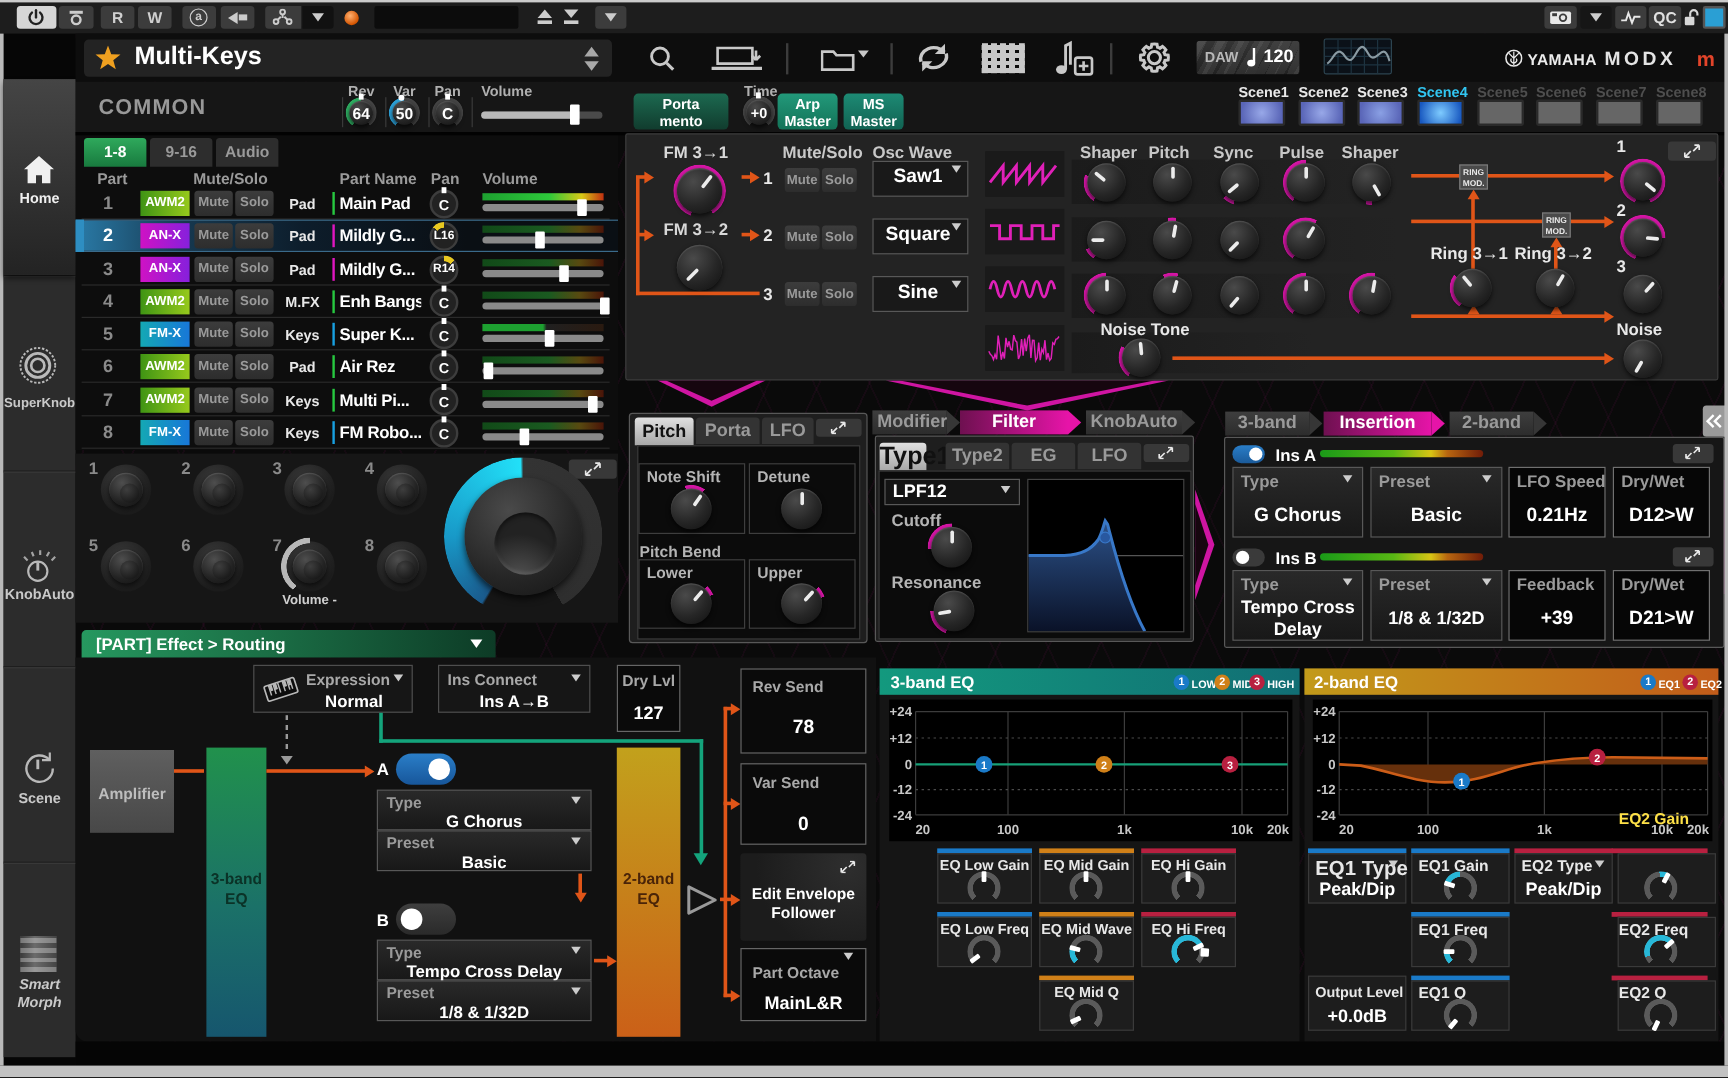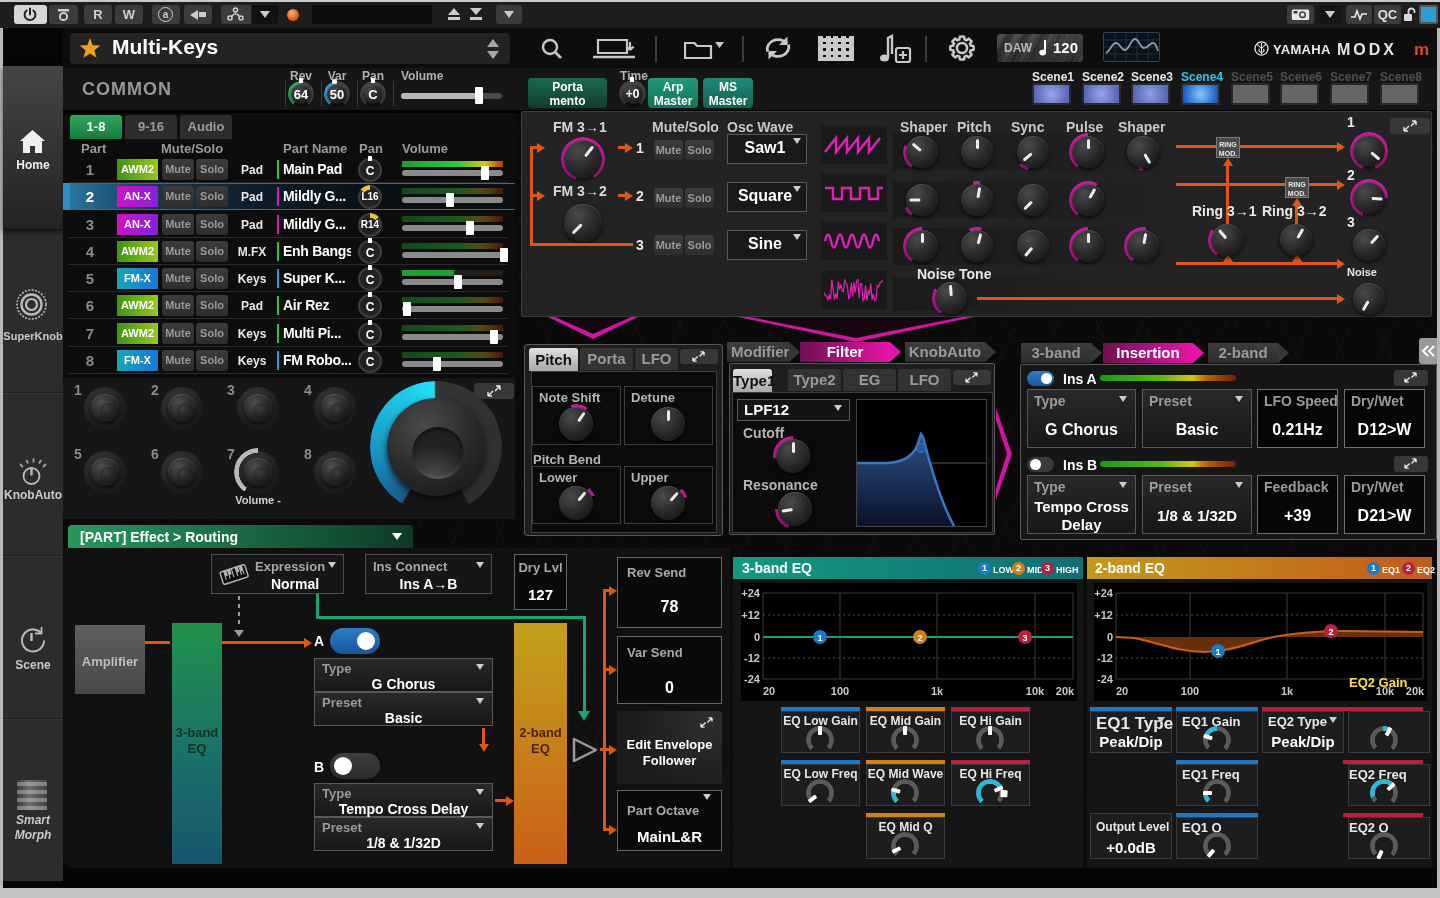--- a/index.html
+++ b/index.html
@@ -593,21 +593,21 @@
     </div>
 <div class="ab b" style="left:1347px;top:167px;color:#e8e8e8;font-size:14px;">2</div>
 <div class="rg" style="left:1350px;top:179px;width:38px;height:38px;background:conic-gradient(from 200deg,#d816a8 0 250deg,transparent 250deg);"></div>
 <div class="kb" style="left:1353px;top:182px;width:32px;height:32px;">
       <i style="transform:rotate(95deg)"></i>
     </div>
 <div class="ab b" style="left:1347px;top:214px;color:#e8e8e8;font-size:14px;">3</div>
 <div class="kb" style="left:1353px;top:229px;width:32px;height:32px;">
       <i style="transform:rotate(42deg)"></i>
     </div>
-<div class="ab b" style="left:1347px;top:266px;color:#e8e8e8;font-size:11px;">Noise</div>
+<div class="ab b" style="left:1347px;top:266px;color:#e8e8e8;font-size:14px;">Noise</div>
 <div class="kb" style="left:1353px;top:283px;width:32px;height:32px;">
       <i style="transform:rotate(-150deg)"></i>
     </div>
 <div class="ab b" style="left:917px;top:266px;color:#e8e8e8;font-size:14px;">Noise Tone</div>
 <div class="rg" style="left:932px;top:279px;width:38px;height:38px;background:conic-gradient(from 215deg,#d816a8 0 85deg,transparent 85deg);"></div>
 <div class="kb" style="left:935px;top:282px;width:32px;height:32px;">
       <i style="transform:rotate(-5deg)"></i>
     </div>
 
 <div class="ab" style="left:524px;top:344px;width:199px;height:192px;background:#1e1e1e;border:1px solid #585858;border-radius:3px;"></div>
@@ -645,21 +645,21 @@
     </div>
 
 <div class="tab-d" style="left:727px;top:342px;width:62px;height:20px;font-size:15px;line-height:20px;padding-left:4px;">Modifier</div>
 <div class="ab" style="left:789px;top:342px;width:0;height:0;border-top:10px solid transparent;border-bottom:10px solid transparent;border-left:11px solid #363636;"></div>
 <div class="ab" style="left:800px;top:342px;width:90px;height:20px;background:linear-gradient(90deg,#6e1050,#e614a8);"></div>
 <div class="ab b" style="left:800px;top:342px;width:90px;text-align:center;color:#fff;font-size:15px;line-height:20px;">Filter</div>
 <div class="ab" style="left:890px;top:342px;width:0;height:0;border-top:10px solid transparent;border-bottom:10px solid transparent;border-left:11px solid #e614a8;"></div>
 <div class="tab-d" style="left:905px;top:342px;width:80px;height:20px;font-size:15px;line-height:20px;">KnobAuto</div>
 <div class="ab" style="left:985px;top:342px;width:0;height:0;border-top:10px solid transparent;border-bottom:10px solid transparent;border-left:11px solid #363636;"></div>
 <div class="ab" style="left:729px;top:363px;width:266px;height:172px;background:#1e1e1e;border:1px solid #585858;border-radius:2px;"></div>
-<div class="ab b" style="left:733px;top:369px;width:39px;height:23px;background:linear-gradient(#e0e0e0,#a8a8a8);border-radius:3px 3px 0 0;color:#111;font-size:15px;text-align:center;line-height:23px;">Type1</div>
+<div class="ab b" style="left:733px;top:369px;width:39px;height:23px;background:linear-gradient(#e0e0e0,#a8a8a8);border-radius:3px 3px 0 0;color:#111;font-size:21px;text-align:center;line-height:23px;">Type1</div>
 <div class="ab b" style="left:788px;top:369px;width:53px;height:22px;background:#333;border-radius:3px 3px 0 0;color:#9a9a9a;font-size:15px;text-align:center;line-height:22px;">Type2</div>
 <div class="ab b" style="left:843px;top:369px;width:53px;height:22px;background:#333;border-radius:3px 3px 0 0;color:#9a9a9a;font-size:15px;text-align:center;line-height:22px;">EG</div>
 <div class="ab b" style="left:898px;top:369px;width:53px;height:22px;background:#333;border-radius:3px 3px 0 0;color:#9a9a9a;font-size:15px;text-align:center;line-height:22px;">LFO</div>
 <div class="ab" style="left:953px;top:370px;width:38px;height:15px;background:#383838;border-radius:3px;"></div>
 <svg class="ab" style="left:965px;top:372px" width="13" height="11" viewBox="0 0 14 12">
       <path d="M1 11 6 6M1 11V7M1 11h4M13 1 8 6M13 1V5M13 1H9" stroke="#e8e8e8" stroke-width="1.5" fill="none"></path>
     </svg>
 <div class="ab" style="left:732px;top:392px;width:261px;height:141px;background:#0b0b0b;border:1px solid #3e3e3e;"></div>
 <div class="ab" style="left:737px;top:399px;width:113px;height:22px;background:#141414;border:1px solid #585858;"></div>
 <div class="ab b" style="left:744px;top:401px;color:#fff;font-size:15px;">LPF12</div>

